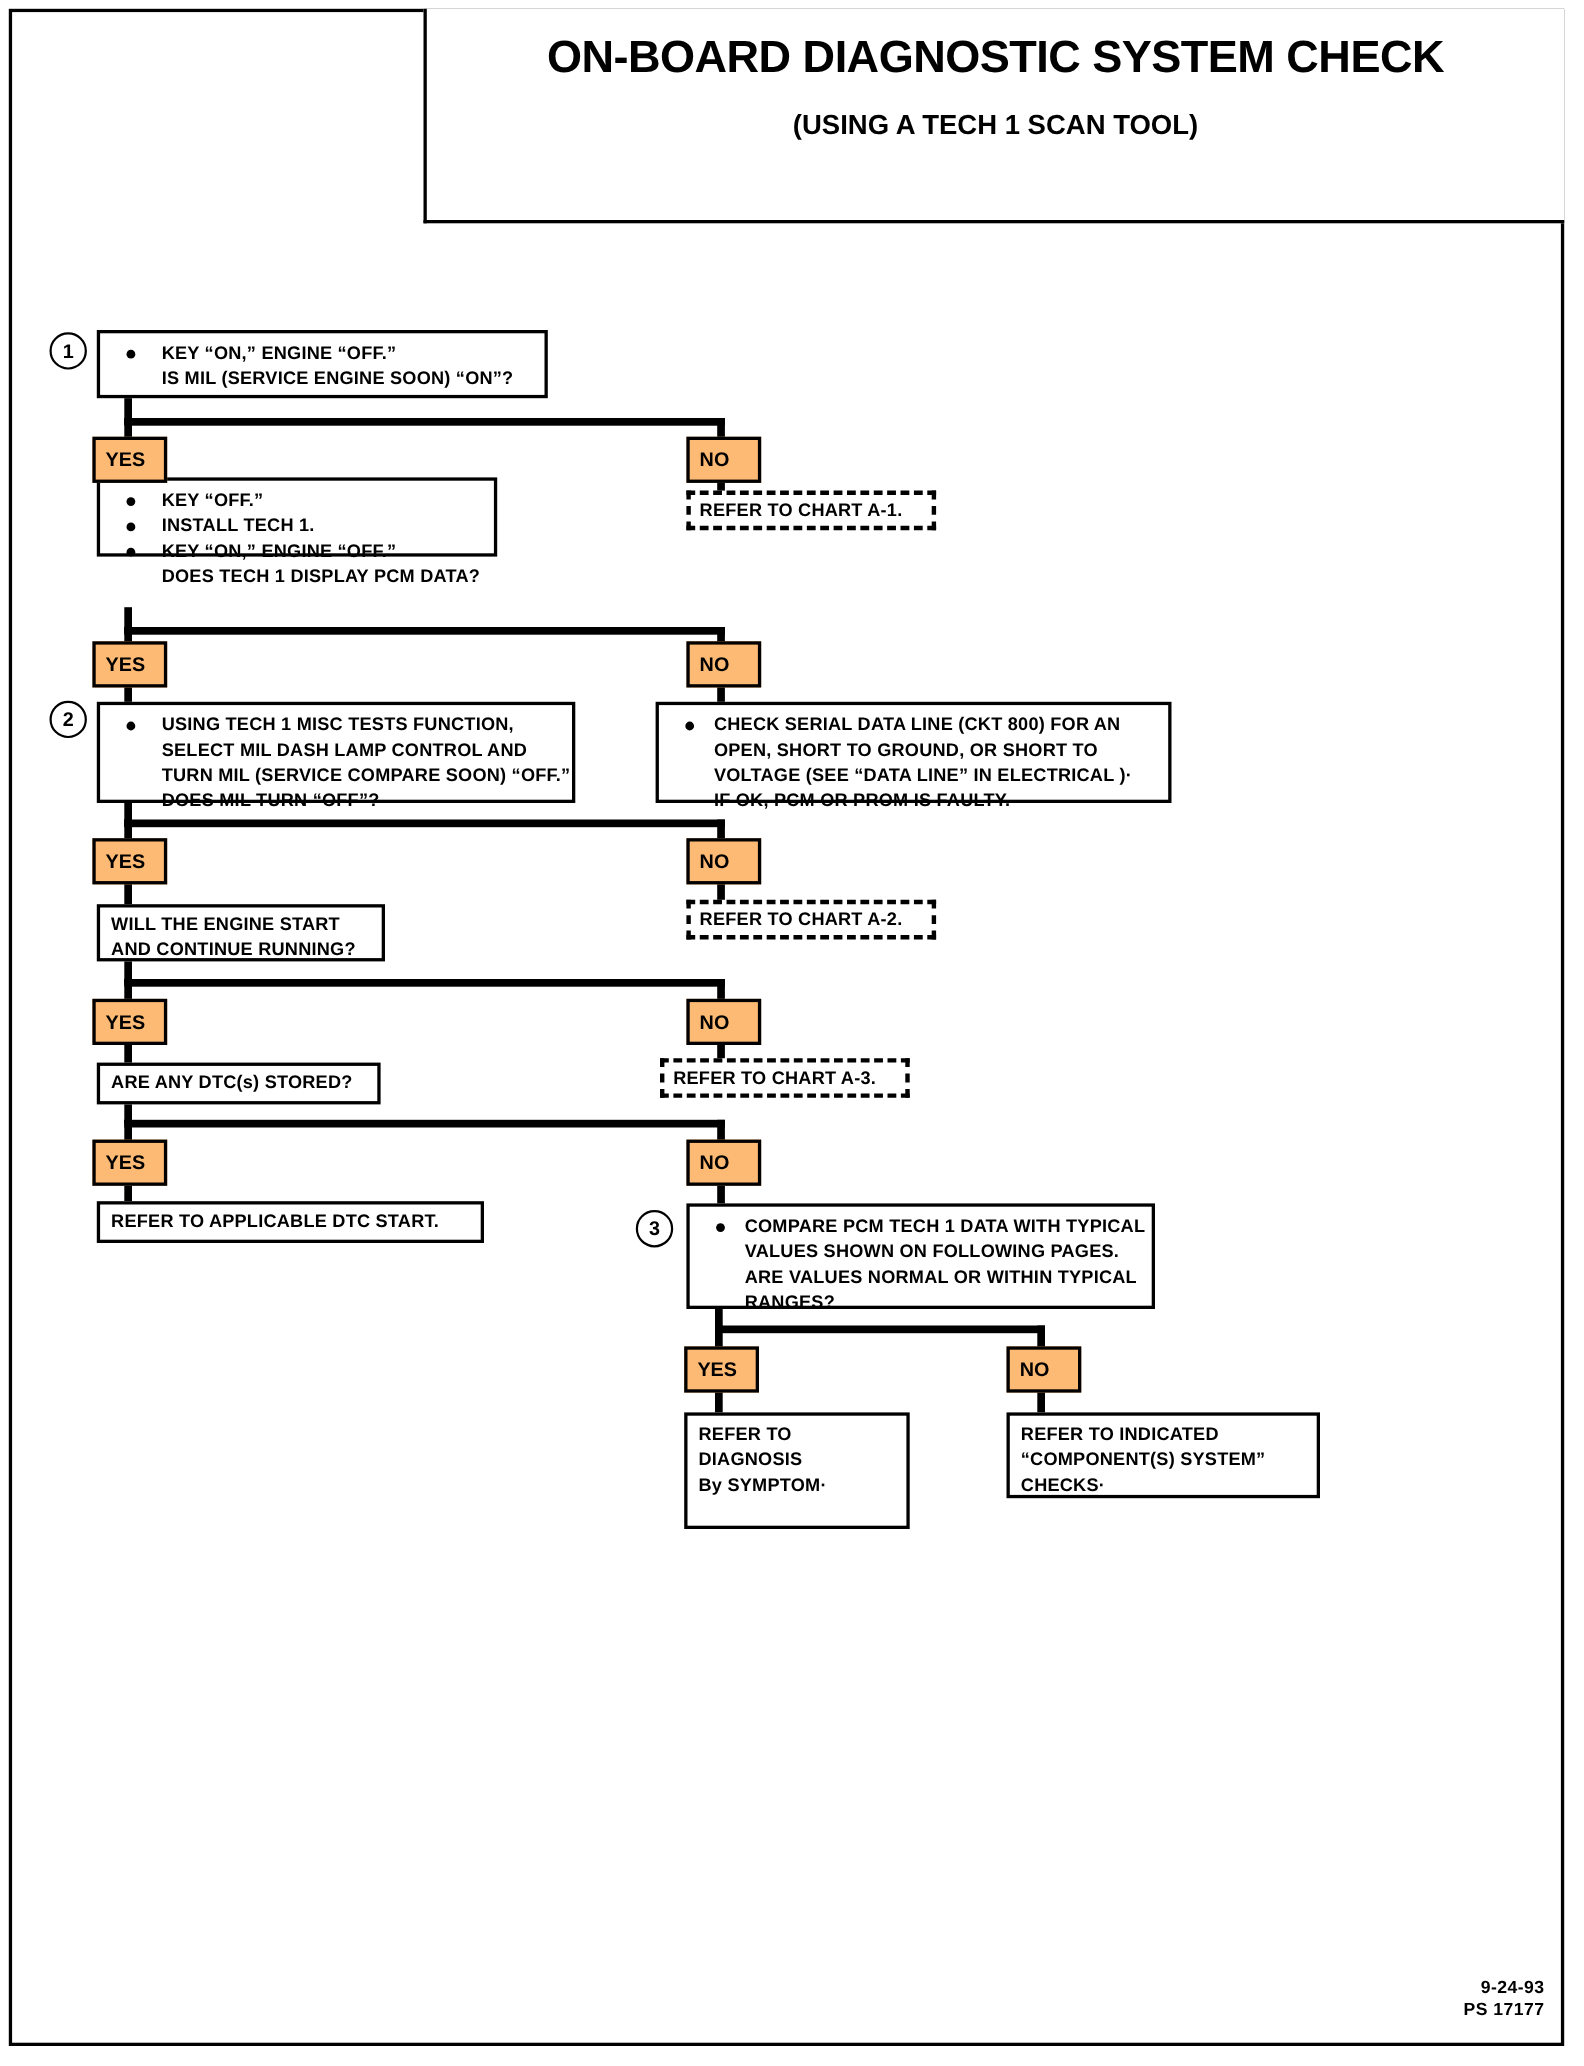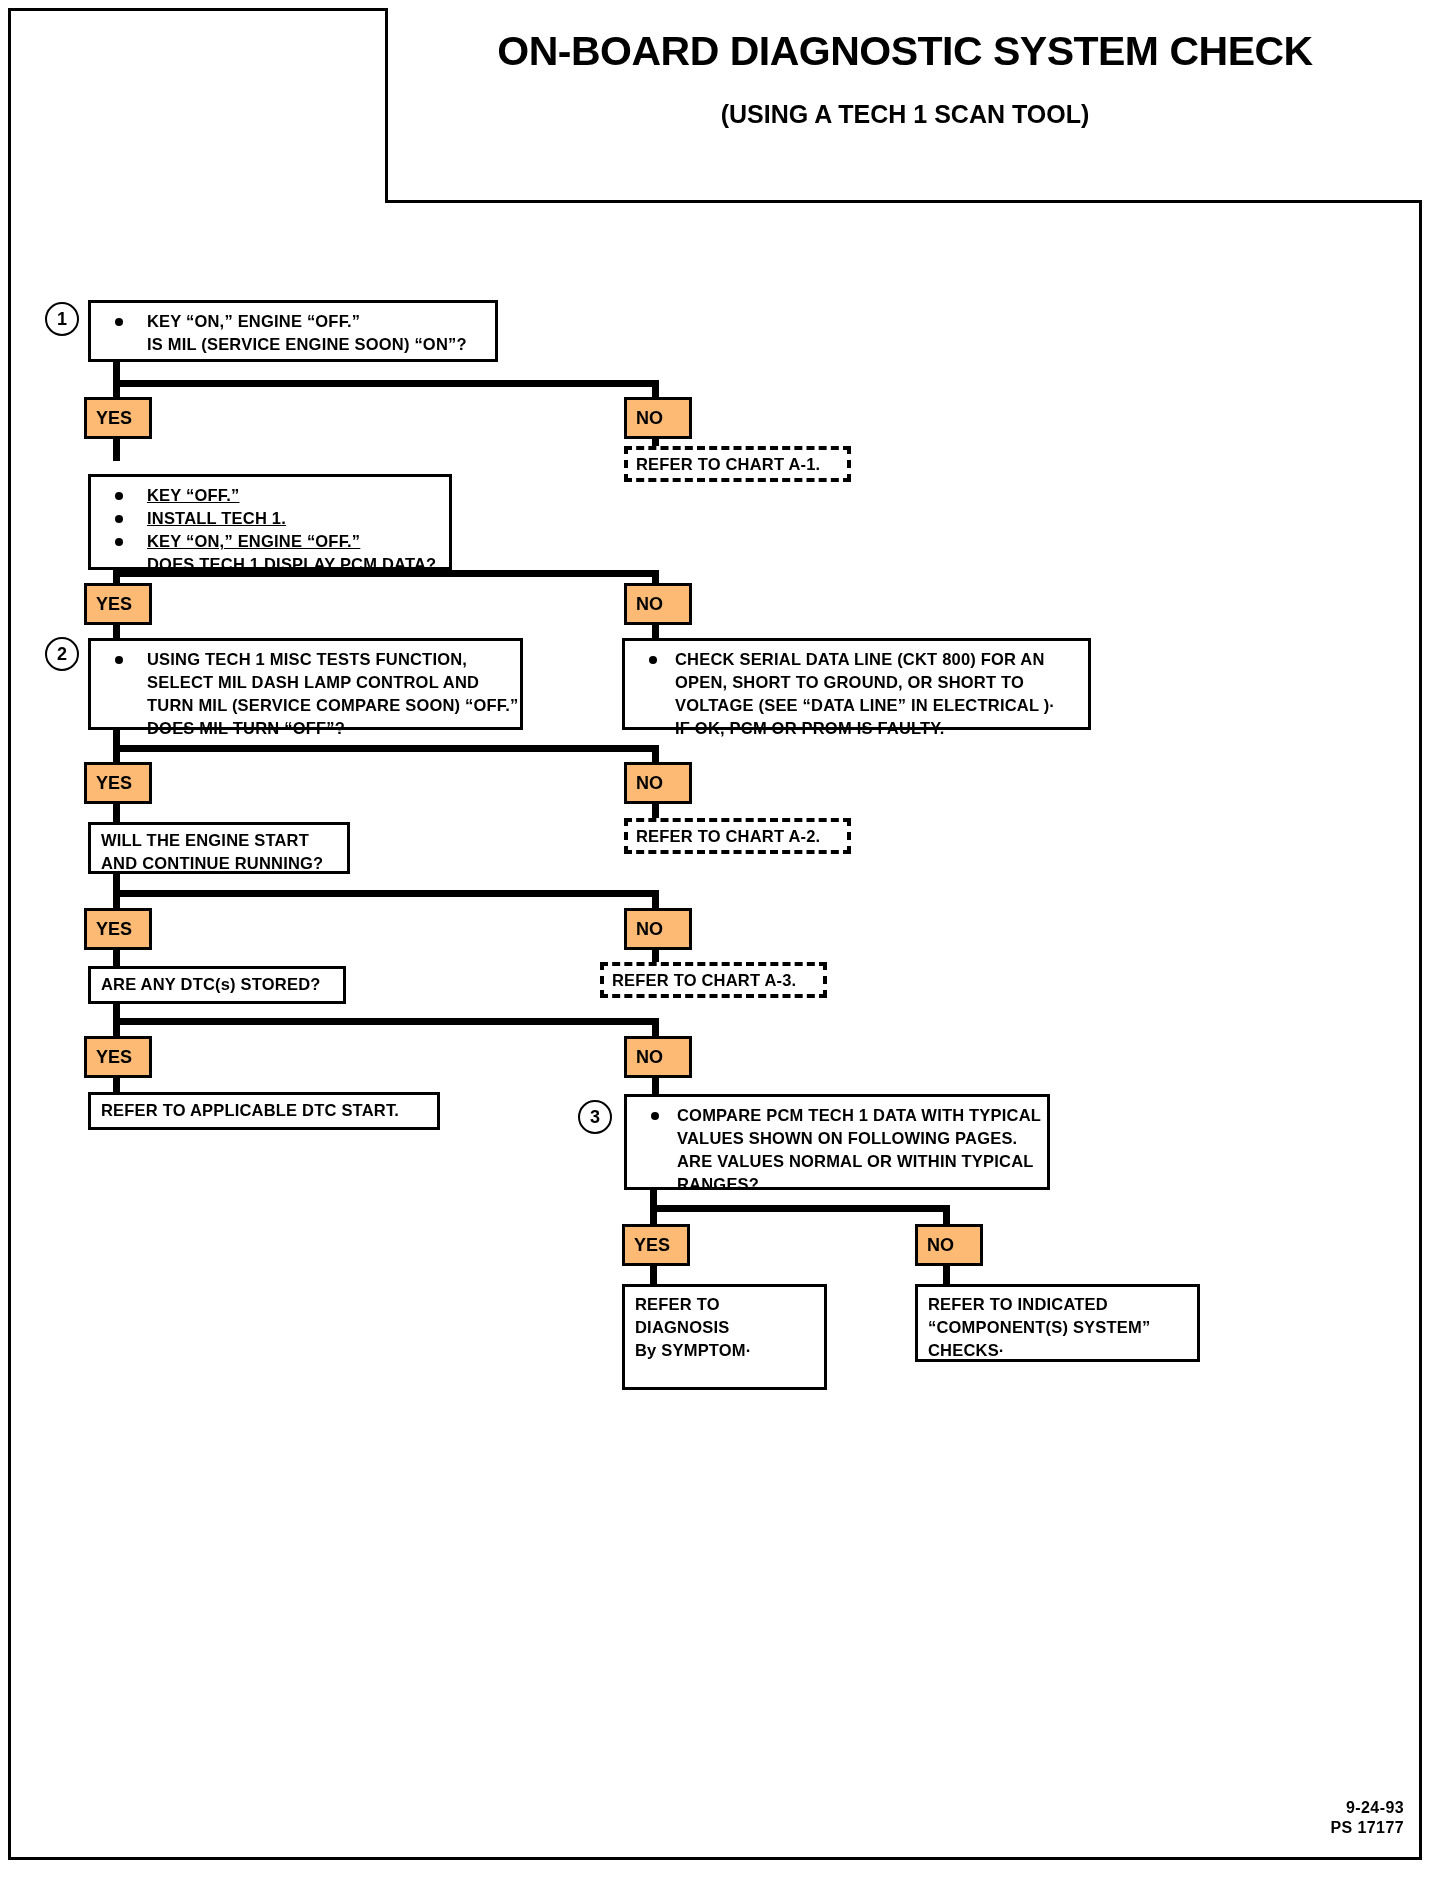--- a/index.html
+++ b/index.html
@@ -197,21 +197,21 @@
 
   <div class="v" style="left:113px; top:437px; height:24px;"></div>
   <div class="v" style="left:652px; top:437px; height:20px;"></div>
 
   <div class="box dashed" style="left:624px; top:446px; width:227px; height:36px;">
     <div class="inner" style="padding:3px 8px;">
       <div class="line">REFER TO CHART A-1.</div>
     </div>
   </div>
 
-  <div class="box" style="left:88px; top:474px; width:364px; height:96px;text-decoration:underline;">
+  <div class="box" style="left:88px; top:434px; width:364px; height:72px;">
     <div class="inner">
       <div class="bul">KEY “OFF.”</div>
       <div class="bul">INSTALL TECH 1.</div>
       <div class="bul">KEY “ON,” ENGINE “OFF.”</div>
       <div class="cont">DOES TECH 1 DISPLAY PCM DATA?</div>
     </div>
   </div>
 
   <div class="v" style="left:113px; top:552px; height:24px;"></div>
   <div class="h" style="left:113px; top:570px; width:546px;"></div>
@@ -228,21 +228,21 @@
 
   <div class="box" style="left:88px; top:638px; width:435px; height:92px;">
     <div class="inner">
       <div class="bul">USING TECH 1 MISC TESTS FUNCTION,</div>
       <div class="cont">SELECT MIL DASH LAMP CONTROL AND</div>
       <div class="cont">TURN MIL (SERVICE COMPARE SOON) “OFF.”</div>
       <div class="cont">DOES MIL TURN “OFF”?</div>
     </div>
   </div>
 
-  <div class="box" style="left:622px; top:638px; width:469px; height:92px;">
+  <div class="box" style="left:596px; top:638px; width:469px; height:92px;">
     <div class="inner">
       <div class="bul" style="padding-left:38px;">CHECK SERIAL DATA LINE (CKT 800) FOR AN</div>
       <div class="cont" style="padding-left:38px;">OPEN, SHORT TO GROUND, OR SHORT TO</div>
       <div class="cont" style="padding-left:38px;">VOLTAGE (SEE “DATA LINE” IN ELECTRICAL )·</div>
       <div class="cont" style="padding-left:38px;">IF OK, PCM OR PROM IS FAULTY.</div>
     </div>
   </div>
 
   <div class="v" style="left:113px; top:728px; height:24px;"></div>
   <div class="h" style="left:113px; top:745px; width:546px;"></div>

